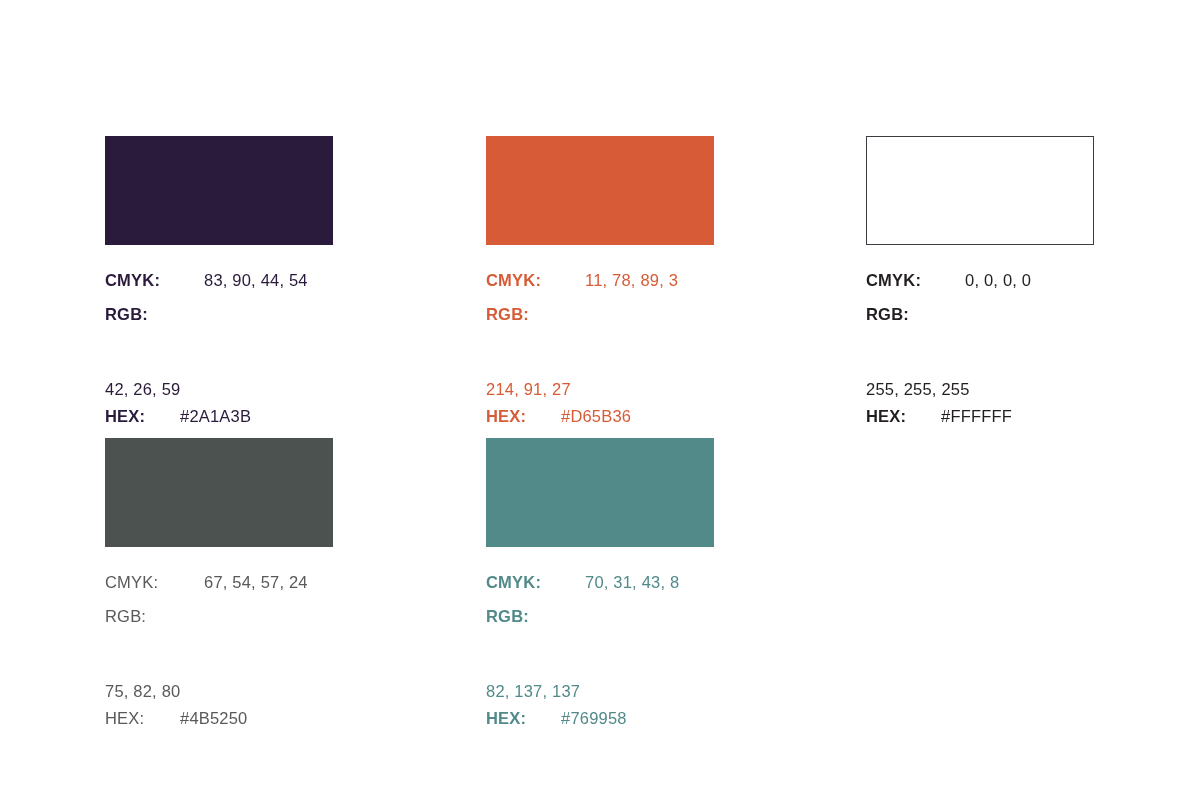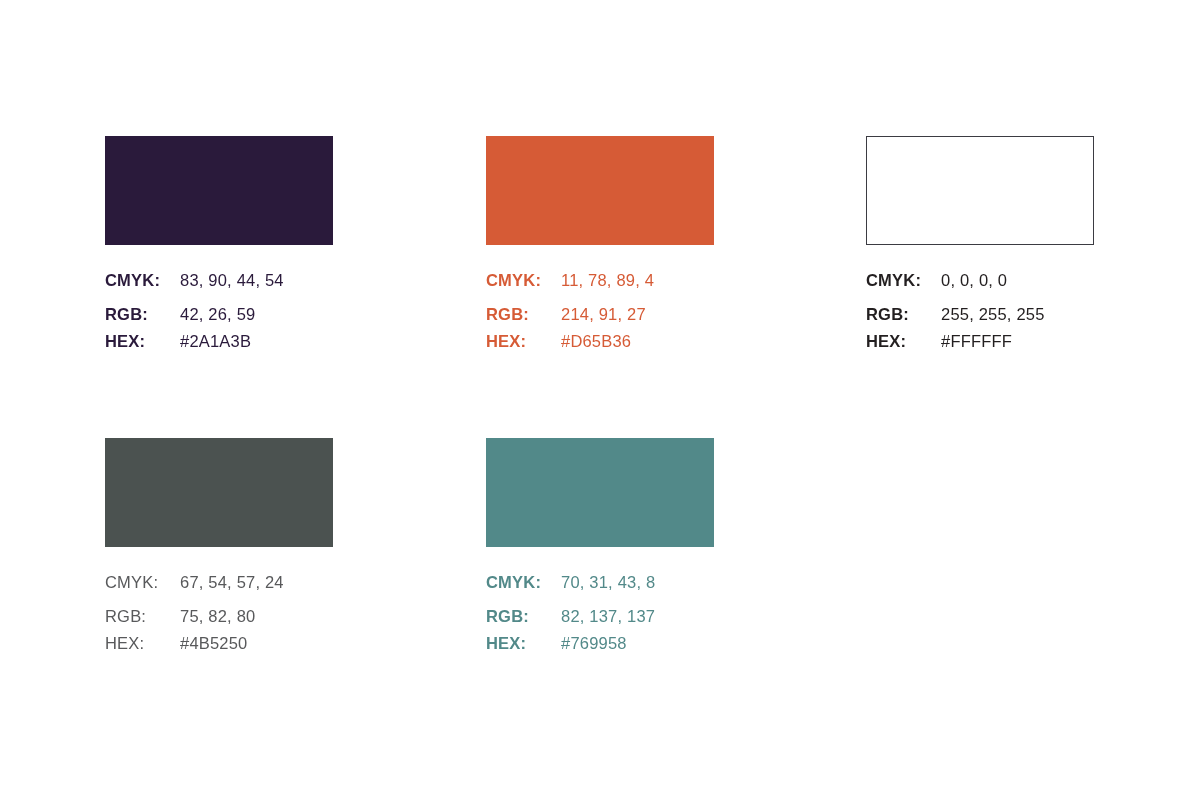--- a/index.html
+++ b/index.html
@@ -49,22 +49,22 @@
 
   .spec-list {
     margin-top: 26px;
   }
 
   .spec-row {
     display: flex;
     align-items: baseline;
     white-space: nowrap;
   }
-  .spec-row.gap-large { margin-bottom: 15px; }
-  .spec-row.gap-small { margin-bottom: 8px; }
+  .spec-row.gap-large { margin-bottom: 15px; gap: 24px; }
+  .spec-row.gap-small { margin-bottom: 8px; flex-direction: column; }
 
   .spec-label {
     width: 75px;
     flex: 0 0 75px;
     font-size: 16.5px;
     font-weight: bold;
     letter-spacing: 0.2px;
   }
   .spec-value {
     font-size: 16.5px;
@@ -96,21 +96,21 @@
         <span class="spec-value">#2A1A3B</span>
       </div>
     </div>
   </div>
 
   <div class="swatch-block col-2 row-1" style="color: rgb(214, 91, 54);">
     <div class="swatch-chip" style="background: rgb(214, 91, 54);"></div>
     <div class="spec-list">
       <div class="spec-row gap-large">
         <span class="spec-label">CMYK:</span>
-        <span class="spec-value">11, 78, 89, 4</span>
+        <span class="spec-value">11, 78, 89, 3</span>
       </div>
       <div class="spec-row gap-small">
         <span class="spec-label">RGB:</span>
         <span class="spec-value">214, 91, 27</span>
       </div>
       <div class="spec-row">
         <span class="spec-label">HEX:</span>
         <span class="spec-value">#D65B36</span>
       </div>
     </div>

